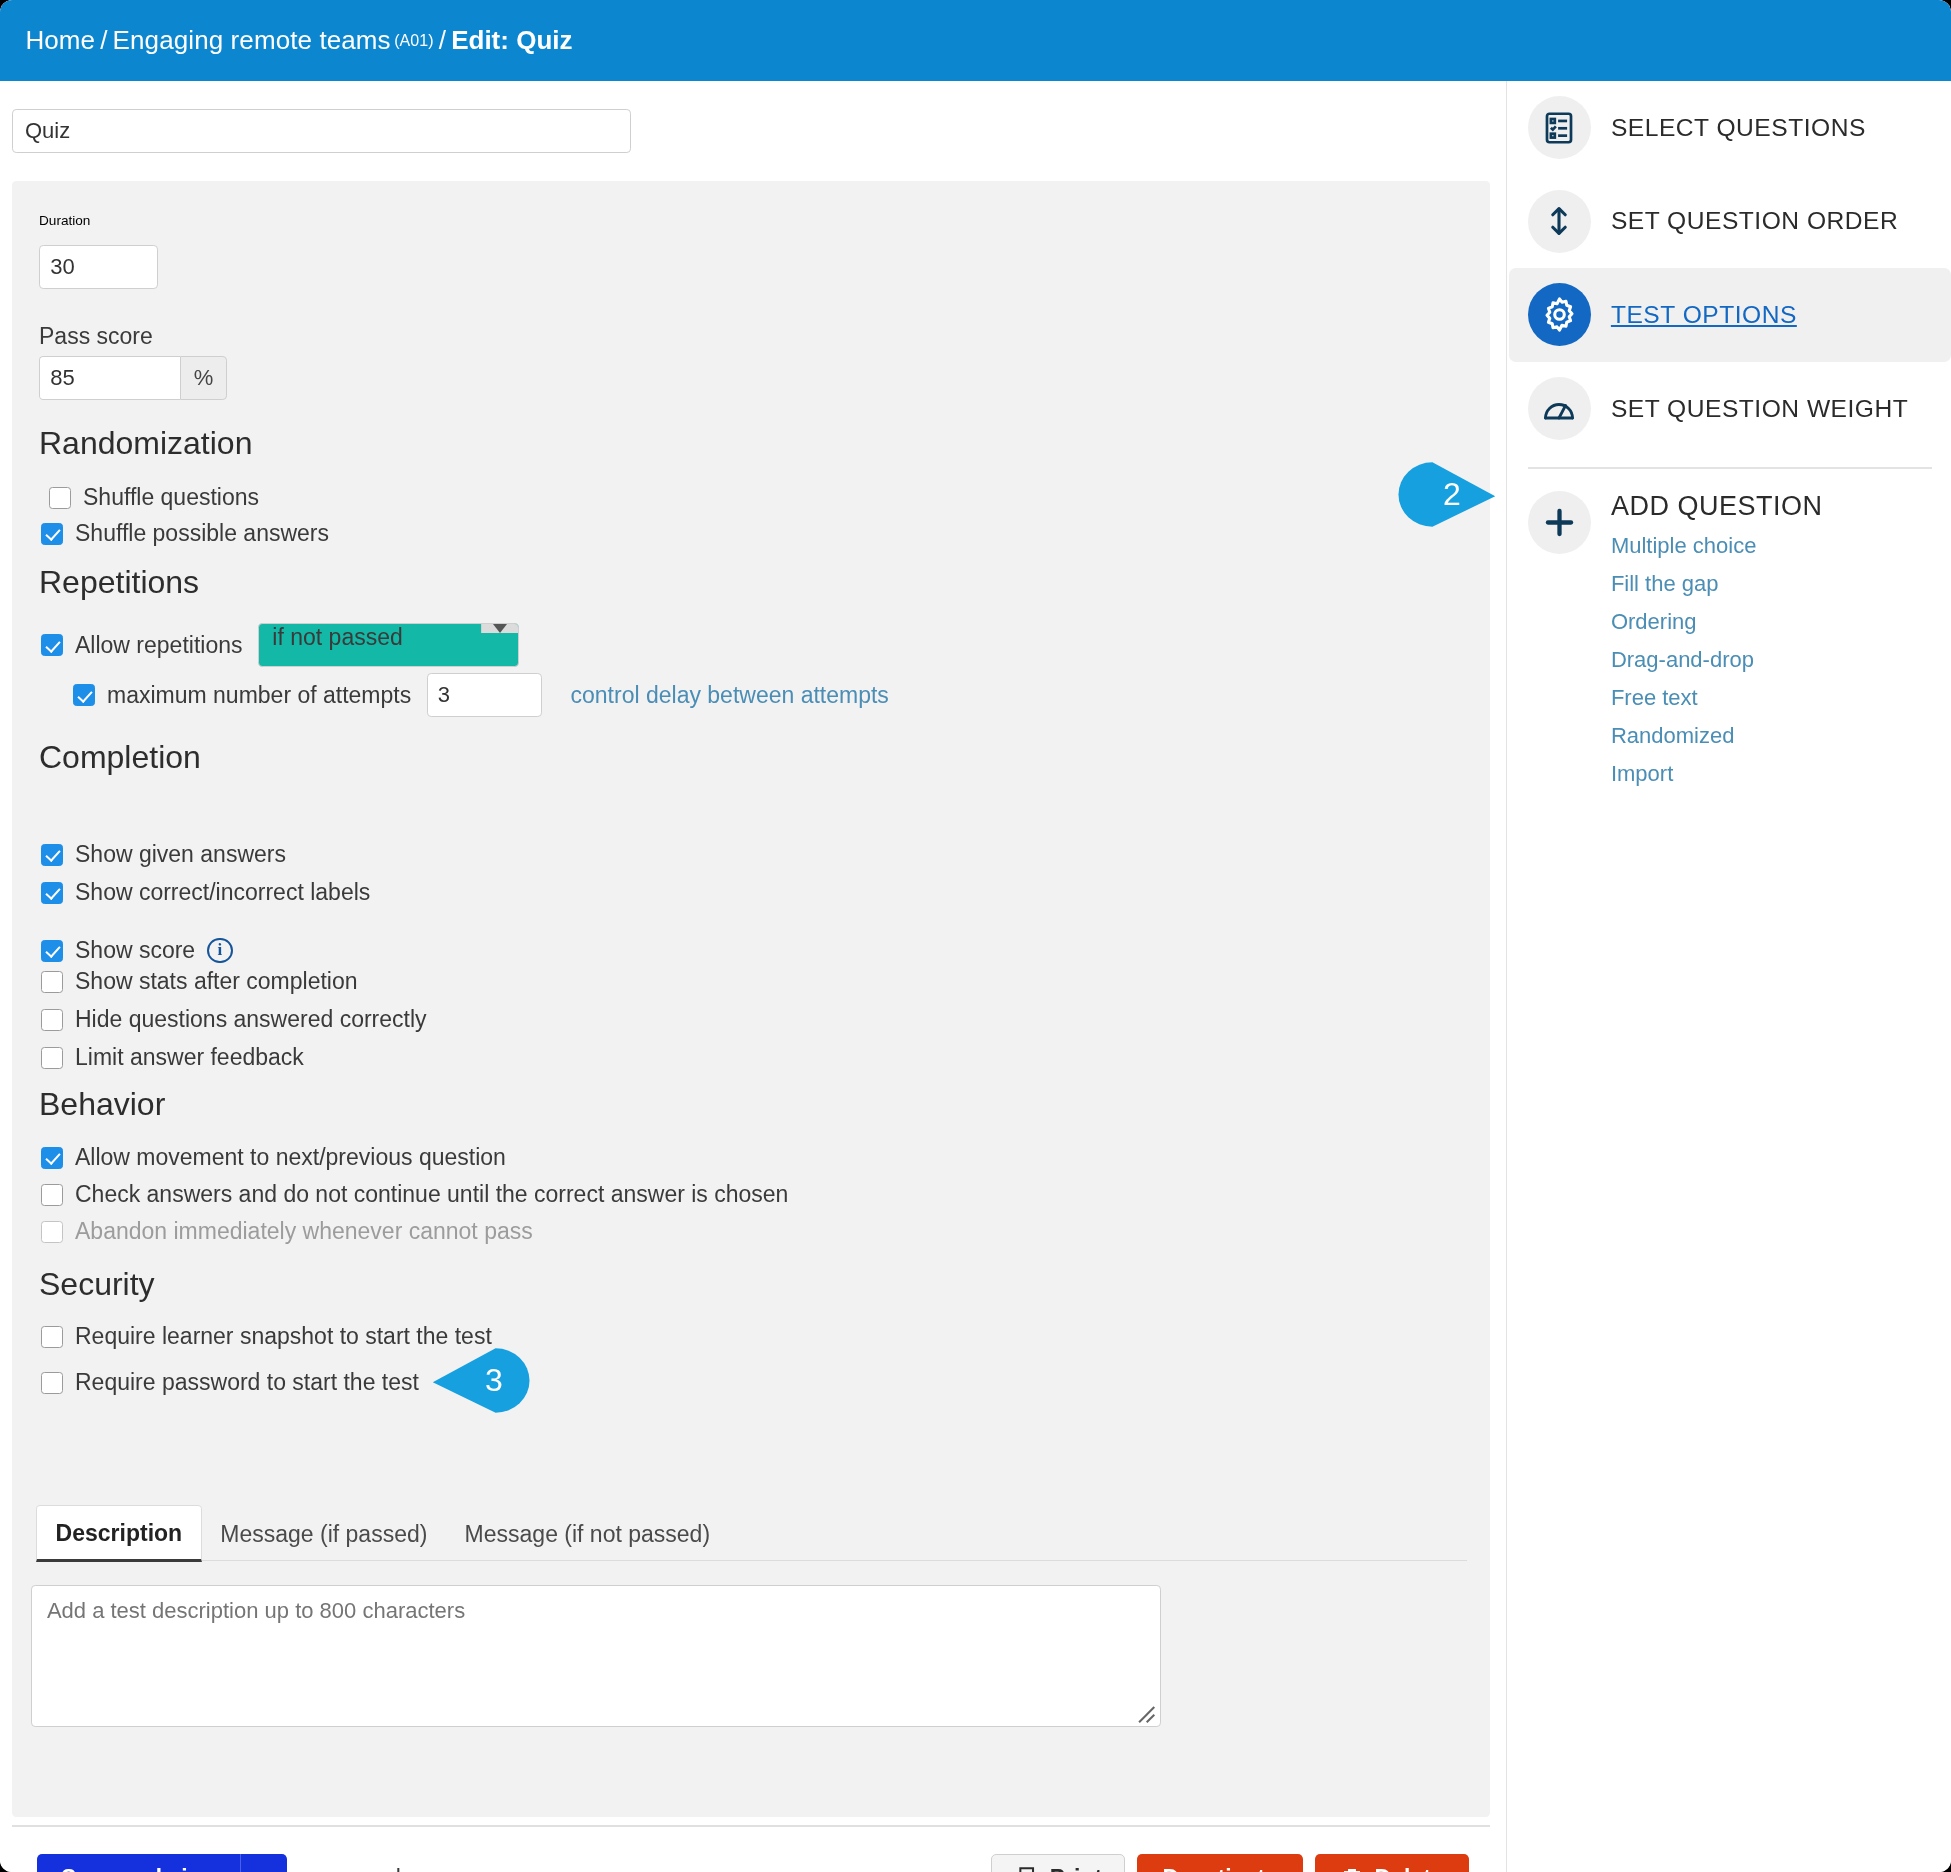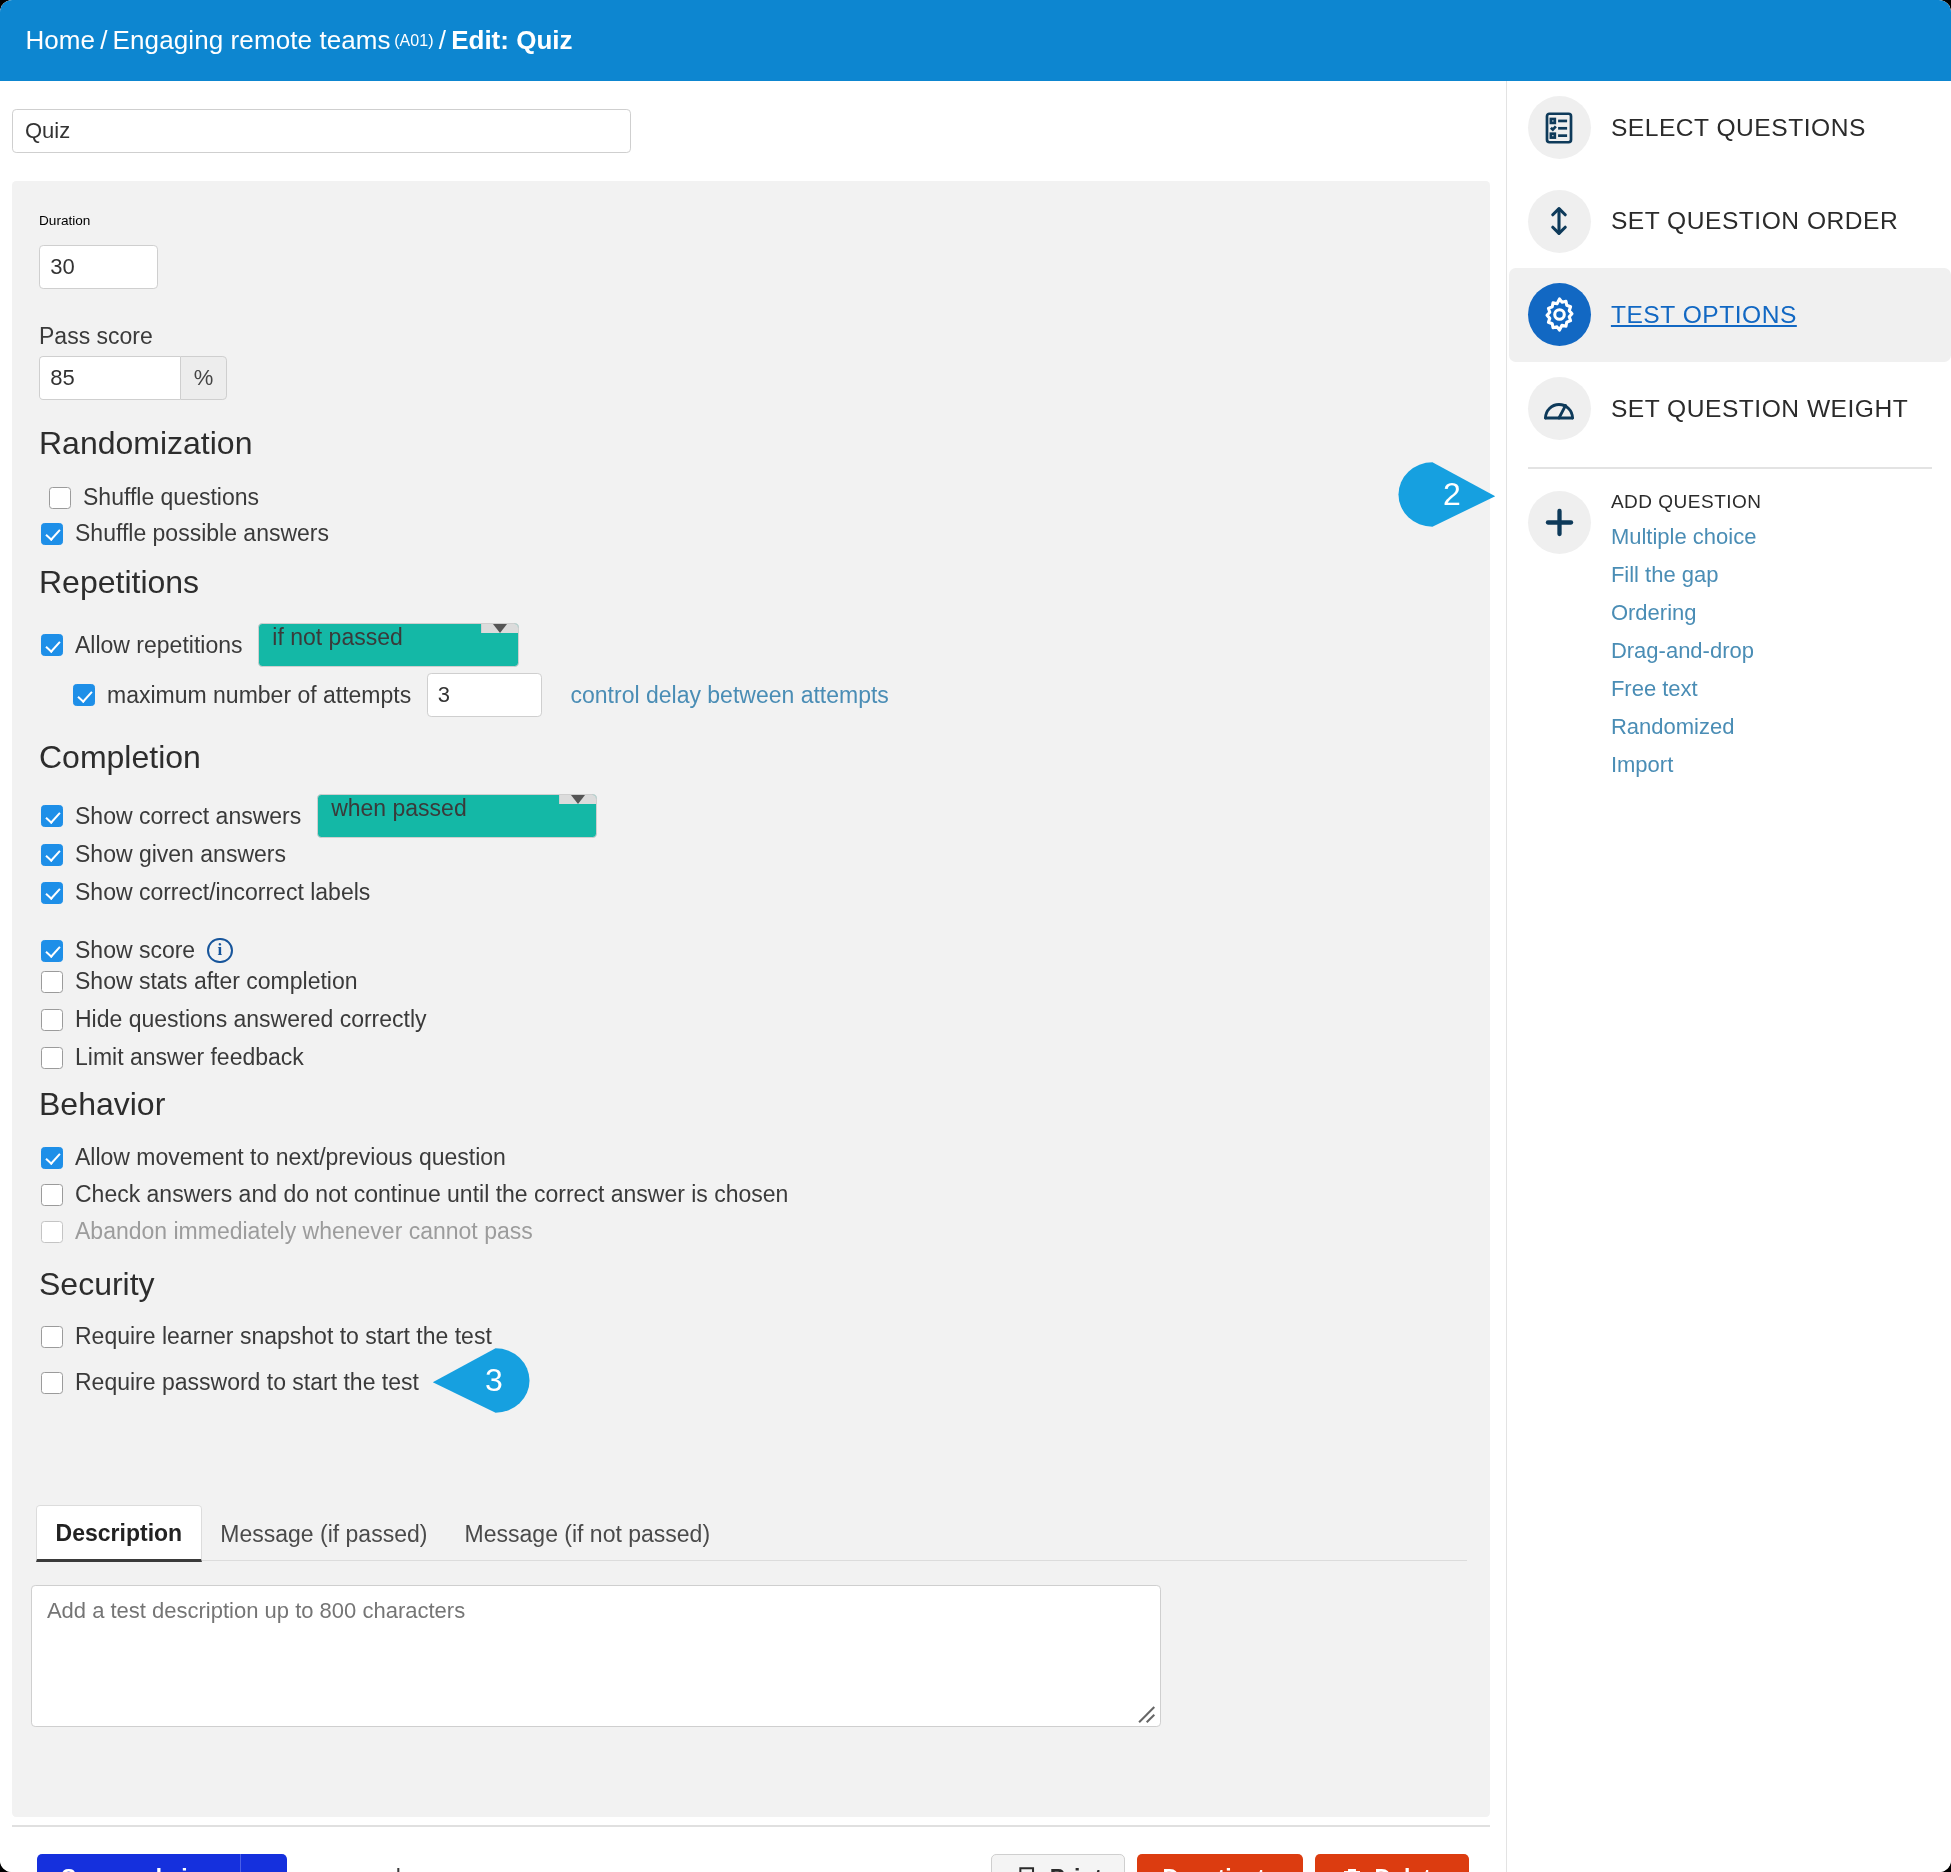--- a/index.html
+++ b/index.html
@@ -260,21 +260,21 @@
   }
   #side-divider {
     height: 1.7px; background: #e3e3e3;
     margin: 12px 18.6px 0 18.6px;
   }
   #addq {
     display: flex; align-items: flex-start;
     padding: 22px 0 0 18.6px;
   }
   #addq-title {
-    font-size: 19px; letter-spacing: 0.5px; color: #2b2b2b;
+    font-size: 27px; letter-spacing: 0.5px; color: #2b2b2b;
     margin-bottom: 5.1px;
   }
   .addq-link {
     display: block;
     font-size: 22px; color: #4a8db5;
     text-decoration: none; padding: 6px 0;
   }
 
   
   .callout {
@@ -345,30 +345,20 @@
         </span>
       </div>
       <div class="cbrow" style="position:absolute;left:61px;top:492px;">
         <span class="cb checked"></span>
         <span class="cbtext">maximum number of attempts</span>
         <input class="num-input" style="margin-left: 15.3px; width: 115px;" value="3">
         <a class="link" style="margin-left:29px;" href="#">control delay between attempts</a>
       </div>
 
       <h2 class="h2" style="position:absolute;left:27px;top:558px;">Completion</h2>
-      <div class="cbrow" style="position:absolute;left:29px;top:613px;">
-        <span class="cb checked"></span>
-        <span class="cbtext">Show correct answers</span>
-        <span class="sel" style="margin-left:15.3px;width:280px;">
-          <span class="selval" style="flex:1">when passed</span>
-          <span class="arrowbox">
-              <span class="caret-down"></span>
-            </span>
-        </span>
-      </div>
       <div class="cbrow" style="position:absolute;left:29px;top:660px;">
         <span class="cb checked"></span>
         <span class="cbtext">Show given answers</span>
       </div>
       <div class="cbrow" style="position:absolute;left:29px;top:698px;">
         <span class="cb checked"></span>
         <span class="cbtext">Show correct/incorrect labels</span>
       </div>
       <div class="cbrow" style="position:absolute;left:29px;top:736px;margin-top:20px;">
         <span class="cb checked"></span>

